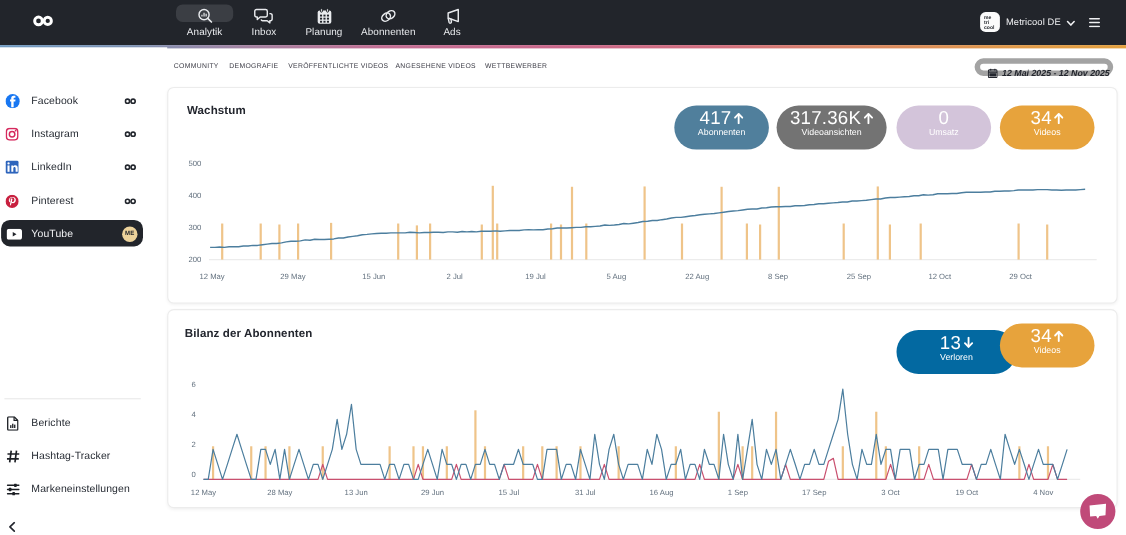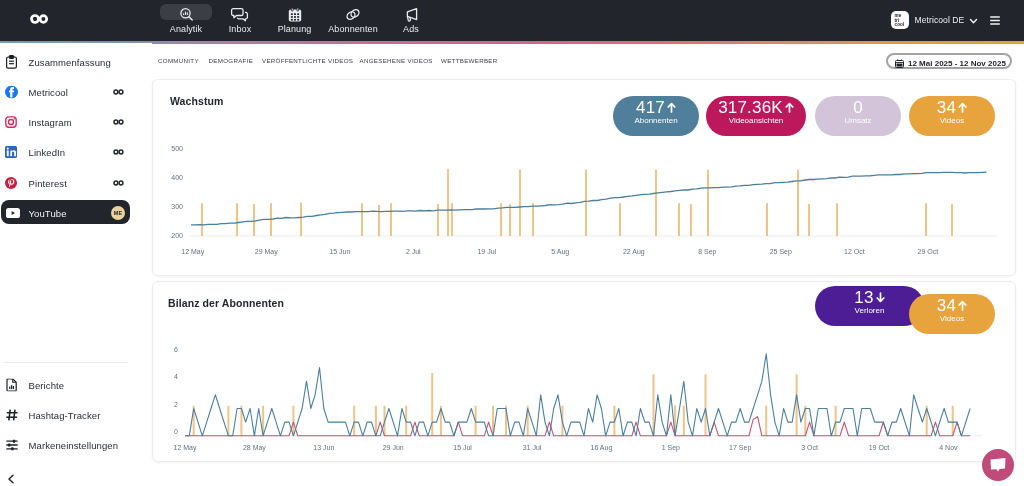--- a/index.html
+++ b/index.html
@@ -18,21 +18,21 @@
 
 #sidebar { position:absolute; left:0; top:43px; width:152px; height:443px; background:#fff; }
 .sbitem { position:absolute; left:0; width:152px; height:24px; }
 .sbitem .txt { position:absolute; left:28.5px; top:50%; transform:translateY(-50%); font-size:9.5px; color:#262b33; font-weight:400; letter-spacing:.1px;}
 .sbitem svg.ic { position:absolute; left:5px; top:50%; transform:translateY(-50%); }
 .sbitem svg.inf { position:absolute; right:28px; top:50%; transform:translateY(-50%); }
 #yt-pill { position:absolute; left:1px; top:157px; width:129px; height:24px; background:#22252b; border-radius:8px; }
 #sb-divider { position:absolute; left:4px; top:319px; width:124px; height:1px; background:#e9e9e9; }
 
 .tab { position:absolute; top:56.5px; font-size:6.2px; font-weight:500; color:#3c3c46; letter-spacing:.3px; }
-#datepill { position:absolute; left:886px; top:53px; width:126px; height:16px; border:2px solid #a3a3a3; border-radius:8px; background:#fff; }
+#datepill { position:absolute; left:886px; top:53px; width:126px; height:16px; border:5px solid #a3a3a3; border-radius:8px; background:#fff;font-style:italic; }
 #datepill span { position:absolute; left:20px; top:3.5px; font-size:8px; font-weight:700; color:#23262e; letter-spacing:0; white-space:nowrap; }
 .card { position:absolute; left:152px; width:864px; background:#fff; border:1px solid #ececec; border-radius:6px; box-shadow:0 1px 3px rgba(0,0,0,.05); }
 #card1 { top:79px; height:197px; }
 #card2 { top:281px; height:181px; }
 .ctitle { position:absolute; font-size:10.5px; font-weight:700; color:#23262e; letter-spacing:.1px; }
 .statbox { position:absolute; height:40px; border-radius:20px; color:#fff; text-align:center; }
 .statbox .num { display:flex; align-items:center; justify-content:center; margin-top:4px; font-size:17px; font-weight:500; letter-spacing:.2px; line-height:15px; }
 .statbox .lab { display:block; margin-top:1px; font-size:8px; }
 #chat { position:absolute; left:982px; top:449px; width:32px; height:32px; border-radius:50%; background:#c04a79; }
 </style>
@@ -131,37 +131,26 @@
             <line x1="0.7" y1="1" x2="9.3" y2="1"></line>
             <line x1="0.7" y1="4.5" x2="9.3" y2="4.5"></line>
             <line x1="0.7" y1="8" x2="9.3" y2="8"></line>
           </g>
         </svg>
 
     </div>
   </div>
   <div id="gradline"></div>
   <div id="sidebar">
-    <div class="sbitem" style="top:7px">
-        <svg class="ic" width="13" height="14" viewBox="0 0 13 14">
-          <g stroke="#1c1f24" fill="none" stroke-width="1.2">
-            <rect x="1.6" y="2" width="9.8" height="11.2" rx="1.6"></rect>
-            <rect x="4.3" y="0.7" width="4.4" height="2.6" rx="1" fill="#1c1f24"></rect>
-            <line x1="4" y1="6.2" x2="9" y2="6.2"></line>
-            <line x1="4" y1="8.7" x2="9" y2="8.7"></line>
-          </g>
-        </svg>
-        <div class="txt" style="color:#262b33">Zusammenfassung</div>
-      </div>
 <div class="sbitem" style="top:36.5px">
         <svg class="ic" width="13" height="13" viewBox="0 0 13 13">
           <circle cx="6.5" cy="6.5" r="6.5" fill="#1877f2"></circle>
           <path d="M8.9 6.7 L7.4 6.7 L7.4 12 L5.2 12 L5.2 6.7 L4.1 6.7 L4.1 4.9 L5.2 4.9 L5.2 3.7 C5.2 2.5 5.9 1.6 7.3 1.6 L9 1.6 L9 3.4 L7.9 3.4 C7.5 3.4 7.4 3.6 7.4 4 L7.4 4.9 L9.1 4.9 Z" fill="#fff"></path>
         </svg>
-        <div class="txt" style="color:#262b33">Metricool</div>
+        <div class="txt" style="color:#262b33">Facebook</div>
         <svg class="inf" width="11" height="6" viewBox="0 0 11 6">
           <g stroke="#23272e" fill="none" stroke-width="1.5">
             <circle cx="2.9" cy="3" r="1.9"></circle>
             <circle cx="8" cy="3" r="1.9"></circle>
           </g>
         </svg>
       </div>
 <div class="sbitem" style="top:66.5px">
         <svg class="ic" width="12" height="12" viewBox="0 0 12 12">
           <g stroke="#d62a5e" fill="none">
@@ -278,21 +267,21 @@
   <div class="ctitle" style="left:168px;top:297px">Bilanz der Abonnenten</div>
   <div class="statbox" style="left:613px;top:96px;width:86px;background:#507f9c;">
       <span class="num">417<svg style="margin-left:2px" width="9" height="11" viewBox="0 0 9 11">
           <g stroke="#fff" fill="none" stroke-width="1.7" stroke-linecap="round" stroke-linejoin="round">
             <line x1="4.5" y1="10" x2="4.5" y2="2"></line>
             <polyline points="1.2,5 4.5,1.6 7.8,5"></polyline>
           </g>
         </svg></span>
       <span class="lab">Abonnenten</span>
     </div>
-<div class="statbox" style="left:706px;top:96px;width:100px;background:#be185d;">
+<div class="statbox" style="left:706px;top:96px;width:100px;background:#737373;">
       <span class="num">317.36K<svg style="margin-left:2px" width="9" height="11" viewBox="0 0 9 11">
           <g stroke="#fff" fill="none" stroke-width="1.7" stroke-linecap="round" stroke-linejoin="round">
             <line x1="4.5" y1="10" x2="4.5" y2="2"></line>
             <polyline points="1.2,5 4.5,1.6 7.8,5"></polyline>
           </g>
         </svg></span>
       <span class="lab">Videoansichten</span>
     </div>
 <div class="statbox" style="left:815px;top:96px;width:86px;background:#d3c4da;">
       <span class="num">0</span>
@@ -300,21 +289,21 @@
     </div>
 <div class="statbox" style="left:909px;top:96px;width:86px;background:#e7a33c;">
       <span class="num">34<svg style="margin-left:2px" width="9" height="11" viewBox="0 0 9 11">
           <g stroke="#fff" fill="none" stroke-width="1.7" stroke-linecap="round" stroke-linejoin="round">
             <line x1="4.5" y1="10" x2="4.5" y2="2"></line>
             <polyline points="1.2,5 4.5,1.6 7.8,5"></polyline>
           </g>
         </svg></span>
       <span class="lab">Videos</span>
     </div>
-<div class="statbox" style="left:815px;top:286px;width:109px;background:#4c1d95;">
+<div class="statbox" style="left:815px;top:300px;width:109px;background:#0369a1;">
       <span class="num">13<svg style="margin-left:2px" width="9" height="11" viewBox="0 0 9 11">
           <g stroke="#fff" fill="none" stroke-width="1.7" stroke-linecap="round" stroke-linejoin="round">
             <line x1="4.5" y1="1" x2="4.5" y2="9"></line>
             <polyline points="1.2,6 4.5,9.4 7.8,6"></polyline>
           </g>
         </svg></span>
       <span class="lab">Verloren</span>
     </div>
 <div class="statbox" style="left:909px;top:294px;width:86px;background:#e7a33c;">
       <span class="num">34<svg style="margin-left:2px" width="9" height="11" viewBox="0 0 9 11">

